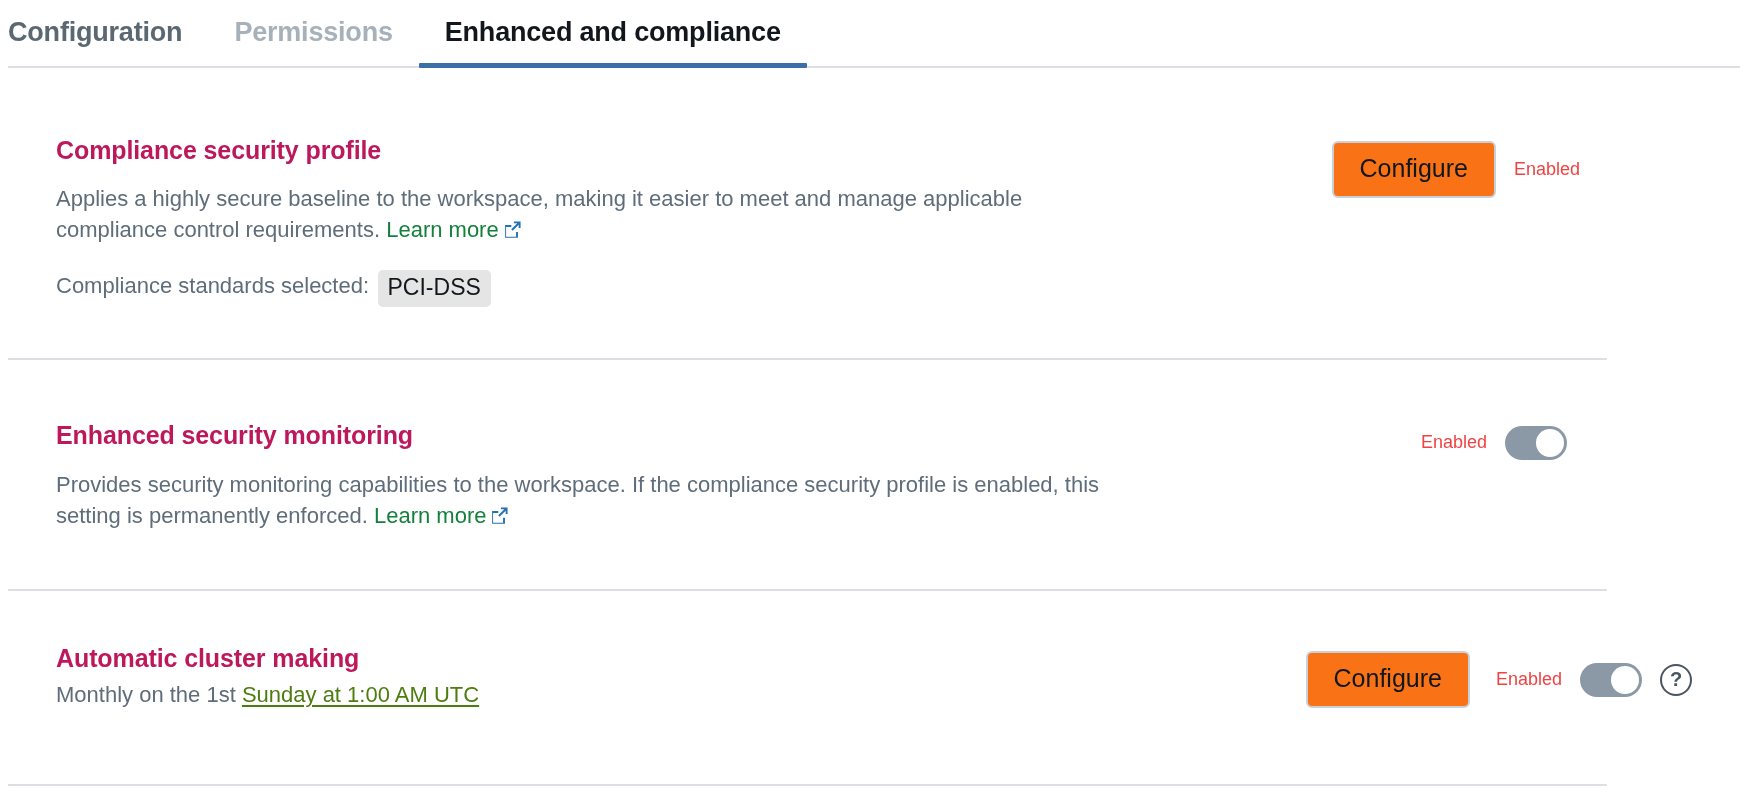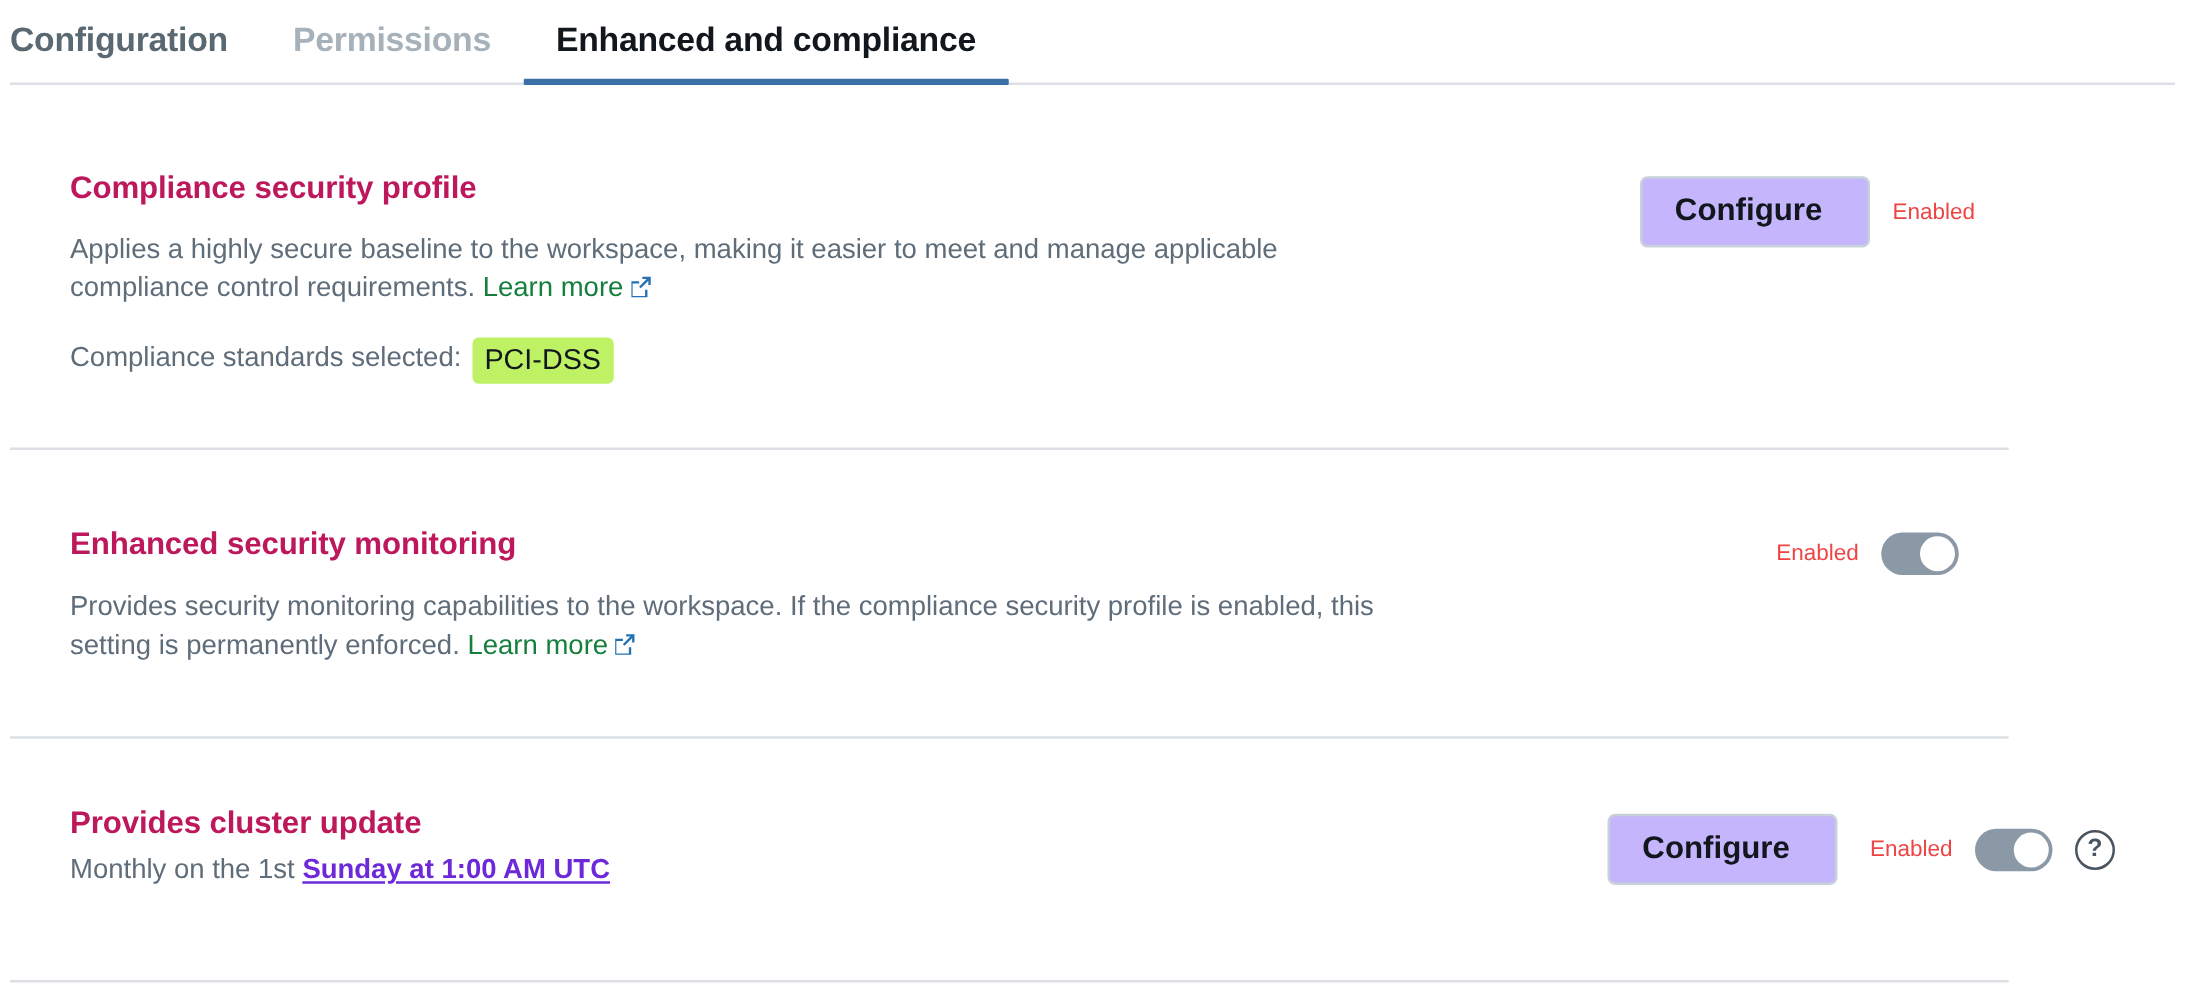--- a/index.html
+++ b/index.html
@@ -125,47 +125,46 @@
     white-space: nowrap;
   }
   .ext-icon {
     display: inline-block;
     vertical-align: -2px;
     margin-left: 4px;
   }
 
   .badge {
     display: inline-block;
-    background: #bef264;
+    background: #e5e5e5;
     color: #11171c;
     border-radius: 5px;
     padding: 4px 10px 6px 10px;
     font-size: 23px;
     line-height: 1.15;
     margin-left: 4px;
     vertical-align: -2px;
   }
 
   .muted-label {
     font-size: 22px;
     color: #5f6d7a;
   }
 
   .btn {
     border: 2px solid #c8d1da;
-    background: #c4b5fd;
+    background: #f97316;
     border-radius: 6px;
     font-family: "Liberation Sans", sans-serif;
     font-size: 25px;
     color: #11171c;
-    padding: 13px 36px 15px 26px;
+    padding: 13px 26px 15px 26px;
     cursor: pointer;
     line-height: 1;
     white-space: nowrap;
-    font-weight: bold;
   }
 
   .state-text {
     font-size: 18px;
     color: #ef4444;
     white-space: nowrap;
   }
 
   .toggle {
     position: relative;
@@ -270,24 +269,24 @@
             <div class="knob"></div>
           </div>
         </div>
       </div>
       <div class="divider" style="margin-top:56px;"></div>
     </div>
 
     <div class="section">
       <div class="row" style="padding-top:52px;">
         <div class="left-col">
-          <div class="sec-title">Provides cluster update</div>
+          <div class="sec-title">Automatic cluster making</div>
           <div class="sec-desc" style="margin-top:6px;">
             <span>Monthly on the 1st</span>
-            <span class="underline-text" style="color:#6d28d9; cursor:pointer;font-weight:bold;">Sunday at 1:00 AM UTC</span>
+            <span class="underline-text" style="color:#4d7c0f; cursor:pointer;">Sunday at 1:00 AM UTC</span>
           </div>
         </div>
         <div class="right-col" style="gap:18px; margin-right:48px; padding-top:8px;">
           <button class="btn" style="margin-right:8px;">Configure</button>
           <span class="state-text">Enabled</span>
           <div class="toggle">
             <div class="knob"></div>
           </div>
           <div class="help-icon">
             <span>?</span>

